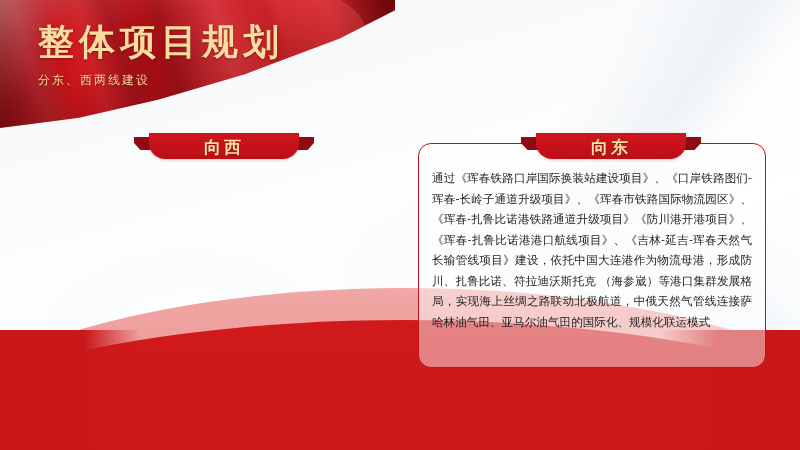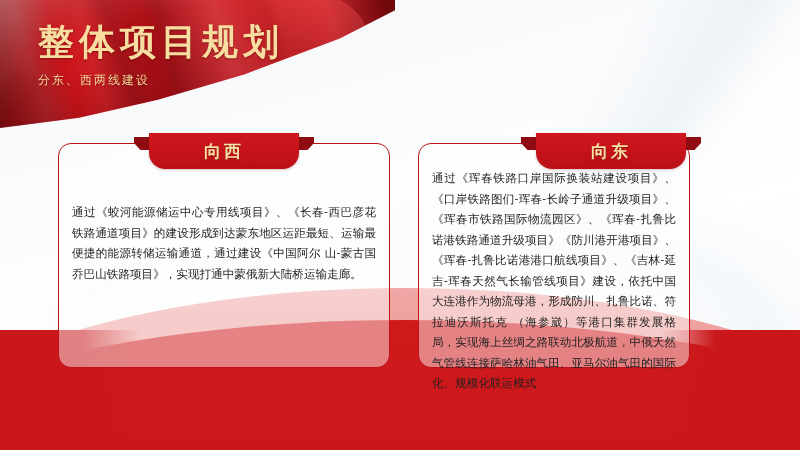--- a/index.html
+++ b/index.html
@@ -147,21 +147,21 @@
     position: absolute;
     top: 143px;
     height: 225px;
     border: 1.3px solid #c01118;
     border-radius: 13px;
     background: rgba(255,255,255,0.46);
     box-sizing: border-box;
     z-index: 4;
   }
   .panel-left  { left: 58px;  width: 332px; }
-  .panel-right { left: 418px; width: 272px; }
+  .panel-right { left: 418px; width: 348px; }
 
   .panel-body {
     position: absolute;
     left: 0; right: 0;
     padding: 0 13px;
     box-sizing: border-box;
     font-family: "DejaVu Serif", "Liberation Serif", serif;
     font-size: 11.6px;
     line-height: 20.5px;
     color: #1f1f1f;
@@ -194,25 +194,25 @@
     clip-path: polygon(0% 0%, 100% 0%, 100% 100%, 38% 100%, 0% 46%);
   }
   .ribbon-tail-r {
     right: -15px;
     clip-path: polygon(0% 0%, 100% 0%, 100% 46%, 62% 100%, 0% 100%);
   }
   .ribbon-body {
     position: absolute;
     left: 0; top: 0;
     width: 150px;
-    height: 36px;
+    height: 26px;
     background: linear-gradient(180deg, #cf151d 0%, #c5121a 55%, #b90f17 100%);
     border-radius: 0 0 16px 16px;
     display: flex;
-    align-items: center;
+    align-items: flex-end;
     justify-content: center;
     box-shadow: 0 1px 3px rgba(140,10,14,0.25);
   }
   .ribbon-label {
     font-family: "DejaVu Serif", "Liberation Serif", serif;
     font-size: 17px;
     font-weight: bold;
     letter-spacing: 3px;
     color: #f6e1a4;
     text-shadow: 0 1px 1px rgba(110,5,8,0.6);
@@ -275,23 +275,20 @@
     <div class="flag-fold-2"></div>
     <div class="flag-fold-3"></div>
     <div class="flag-fold-4"></div>
   </div>
 
   <div class="header-text">
     <div class="slide-title">整体项目规划</div>
     <div class="slide-subtitle">分东、西两线建设</div>
   </div>
 
-  <div class="panel panel-left">
-    <div class="panel-body">通过《蛟河能源储运中心专用线项目》、《长春-西巴彦花铁路通道项目》的建设形成到达蒙东地区运距最短、运输最便捷的能源转储运输通道，通过建设《中国阿尔 山-蒙古国乔巴山铁路项目》，实现打通中蒙俄新大陆桥运输走廊。</div>
-  </div>
   <div class="ribbon ribbon-left">
     <div class="ribbon-tail ribbon-tail-l"></div>
     <div class="ribbon-tail ribbon-tail-r"></div>
     <div class="ribbon-body">
       <span class="ribbon-label">向西</span>
     </div>
   </div>
 
   <div class="panel panel-right">
     <div class="panel-body">通过《珲春铁路口岸国际换装站建设项目》、《口岸铁路图们-珲春-长岭子通道升级项目》、《珲春市铁路国际物流园区》、《珲春-扎鲁比诺港铁路通道升级项目》《防川港开港项目》、《珲春-扎鲁比诺港港口航线项目》、《吉林-延吉-珲春天然气长输管线项目》建设，依托中国大连港作为物流母港，形成防川、扎鲁比诺、符拉迪沃斯托克 （海参崴）等港口集群发展格局，实现海上丝绸之路联动北极航道，中俄天然气管线连接萨哈林油气田、亚马尔油气田的国际化、规模化联运模式</div>

